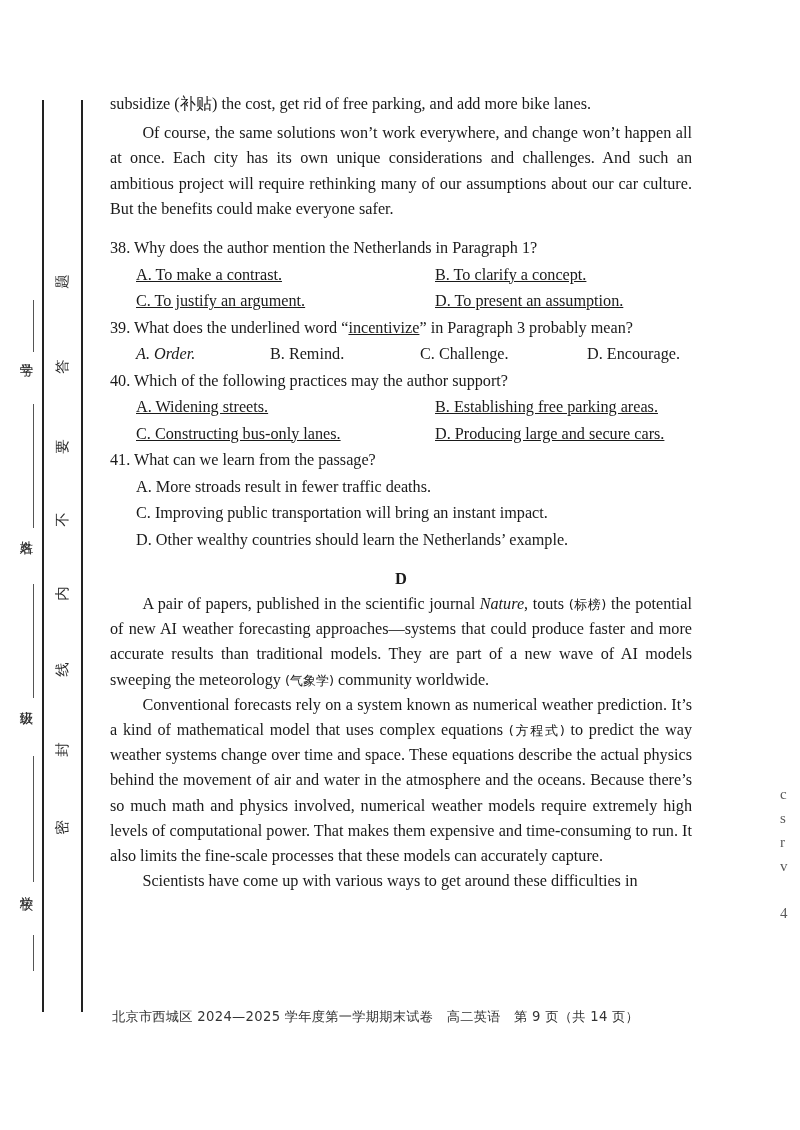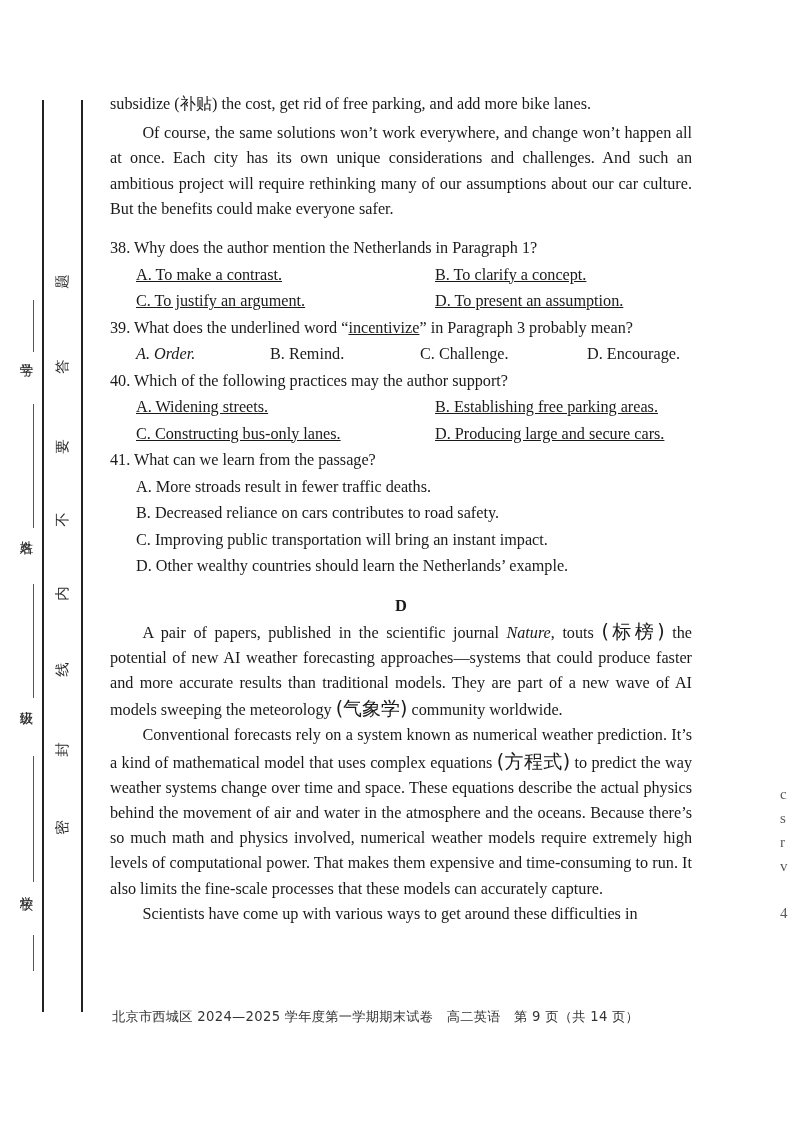--- a/index.html
+++ b/index.html
@@ -117,21 +117,21 @@
     text-align: center;
     font-size: 16.5px;
     font-weight: bold;
     line-height: 26px;
     margin: 0;
   }
 
   .italic { font-style: italic; }
   .cjk {
     font-family: "DejaVu Sans", sans-serif;
-    font-size: 19px;
+    font-size: 13px;
   }
   .uline { text-decoration: underline; }
 
   
   #footer {
     position: absolute;
     left: 0;
     top: 1008px;
     width: 751px;
     text-align: center;
@@ -213,21 +213,20 @@
       <div class="opt-a">A. Widening streets.</div>
       <div class="opt-b">B. Establishing free parking areas.</div>
     </div>
     <div class="opt-row">
       <div class="opt-a">C. Constructing bus-only lanes.</div>
       <div class="opt-b">D. Producing large and secure cars.</div>
     </div>
 
     <p class="q-stem">41. What can we learn from the passage?</p>
     <div class="opt-line">A. More stroads result in fewer traffic deaths.</div>
-    <div class="opt-line">B. Decreased reliance on cars contributes to road safety.</div>
     <div class="opt-line">C. Improving public transportation will bring an instant impact.</div>
     <div class="opt-line">D. Other wealthy countries should learn the Netherlands’ example.</div>
 
     <div class="blk-gap-md"></div>
 
     <p class="section-letter">D</p>
 
     <p class="para indent"><span>A pair of papers, published in the scientific journal </span><span class="italic">Nature</span><span>, touts </span><span class="cjk">(标榜)</span><span> the potential of new AI weather forecasting approaches—systems that could produce faster and more accurate results than traditional models. They are part of a new wave of AI models sweeping the meteorology </span><span class="cjk">(气象学)</span><span> community worldwide.</span></p>
 
     <p class="para indent"><span>Conventional forecasts rely on a system known as numerical weather prediction. It’s a kind of mathematical model that uses complex equations </span><span class="cjk">(方程式)</span><span> to predict the way weather systems change over time and space. These equations describe the actual physics behind the movement of air and water in the atmosphere and the oceans. Because there’s so much math and physics involved, numerical weather models require extremely high levels of computational power. That makes them expensive and time-consuming to run. It also limits the fine-scale processes that these models can accurately capture.</span></p>

